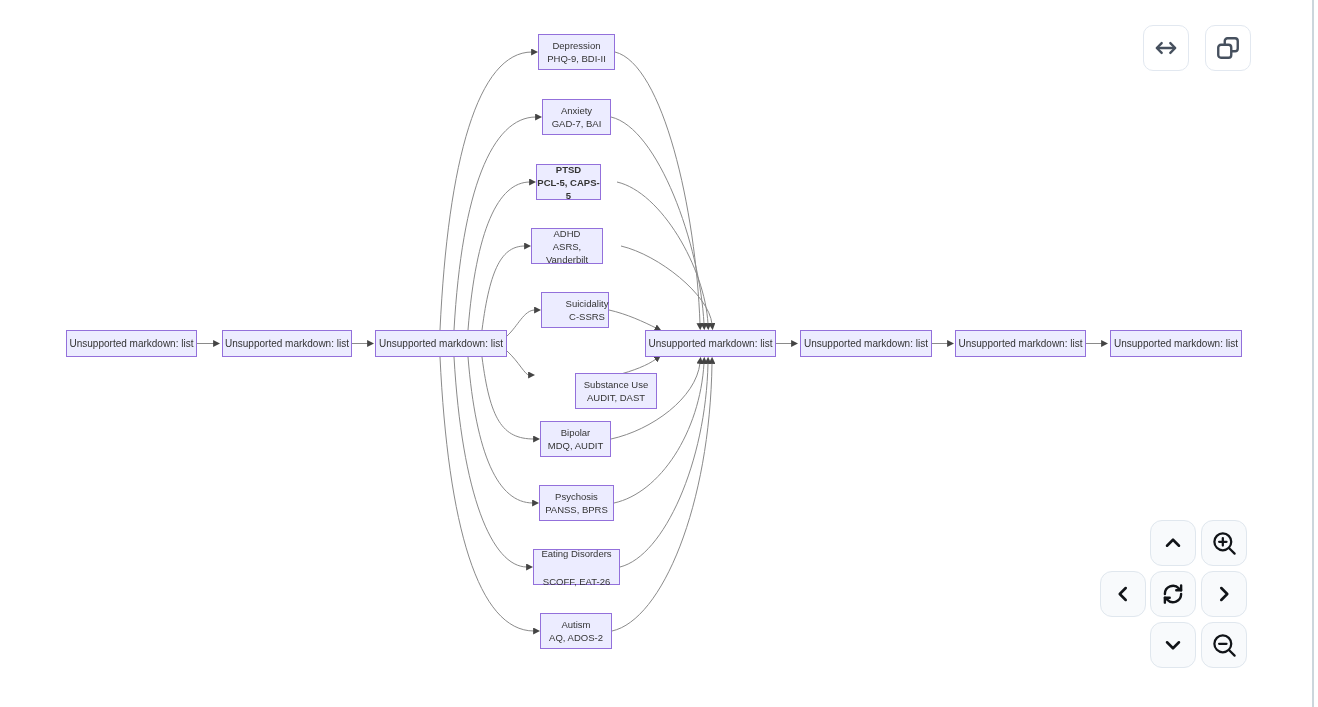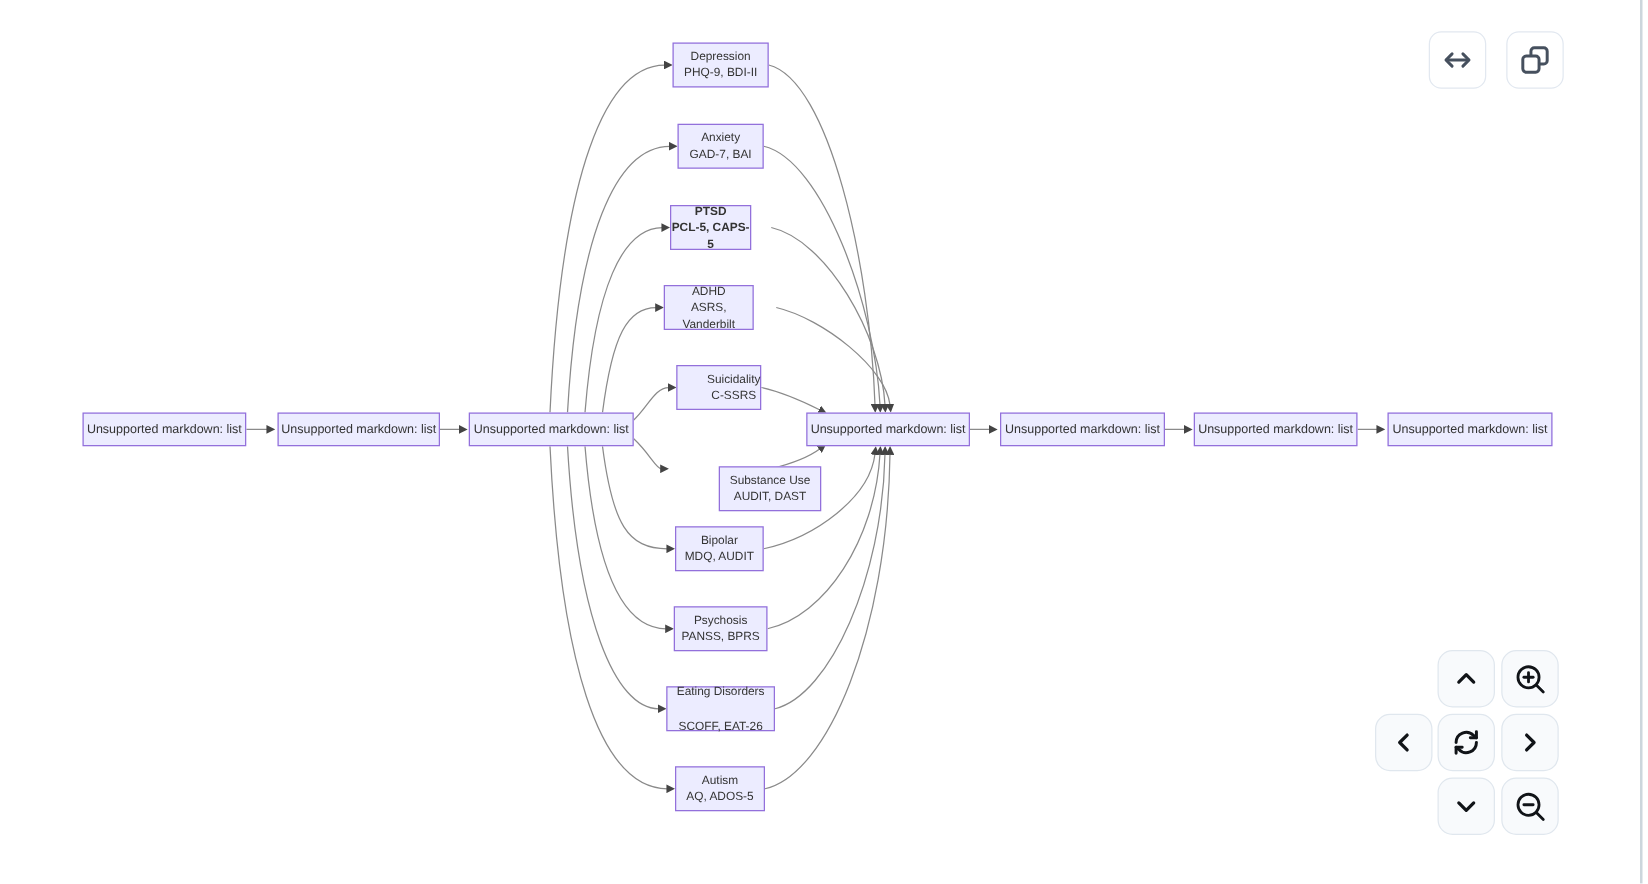--- a/index.html
+++ b/index.html
@@ -113,21 +113,21 @@
   <div class="node branch" style="left:539px;top:485px;width:75px;height:36px;">
     <span>Psychosis</span>
     <span>PANSS, BPRS</span>
   </div>
   <div class="node branch" style="left:533px;top:549px;width:87px;height:36px;gap:15px;">
     <span>Eating Disorders</span>
     <span>SCOFF, EAT-26</span>
   </div>
   <div class="node branch" style="left:540px;top:613px;width:72px;height:36px;">
     <span>Autism</span>
-    <span>AQ, ADOS-5</span>
+    <span>AQ, ADOS-2</span>
   </div>
 
   <button class="btn" style="left:1143px;top:25px;">
     <span>
       <svg width="26" height="26" viewBox="0 0 24 24" fill="none" stroke="currentColor" stroke-width="2.2" stroke-linecap="round" stroke-linejoin="round">
         <path d="M4 12h16"></path>
           <path d="M8 7.5 3.5 12 8 16.5"></path>
           <path d="M16 7.5 20.5 12 16 16.5"></path>
       </svg>
     </span>

